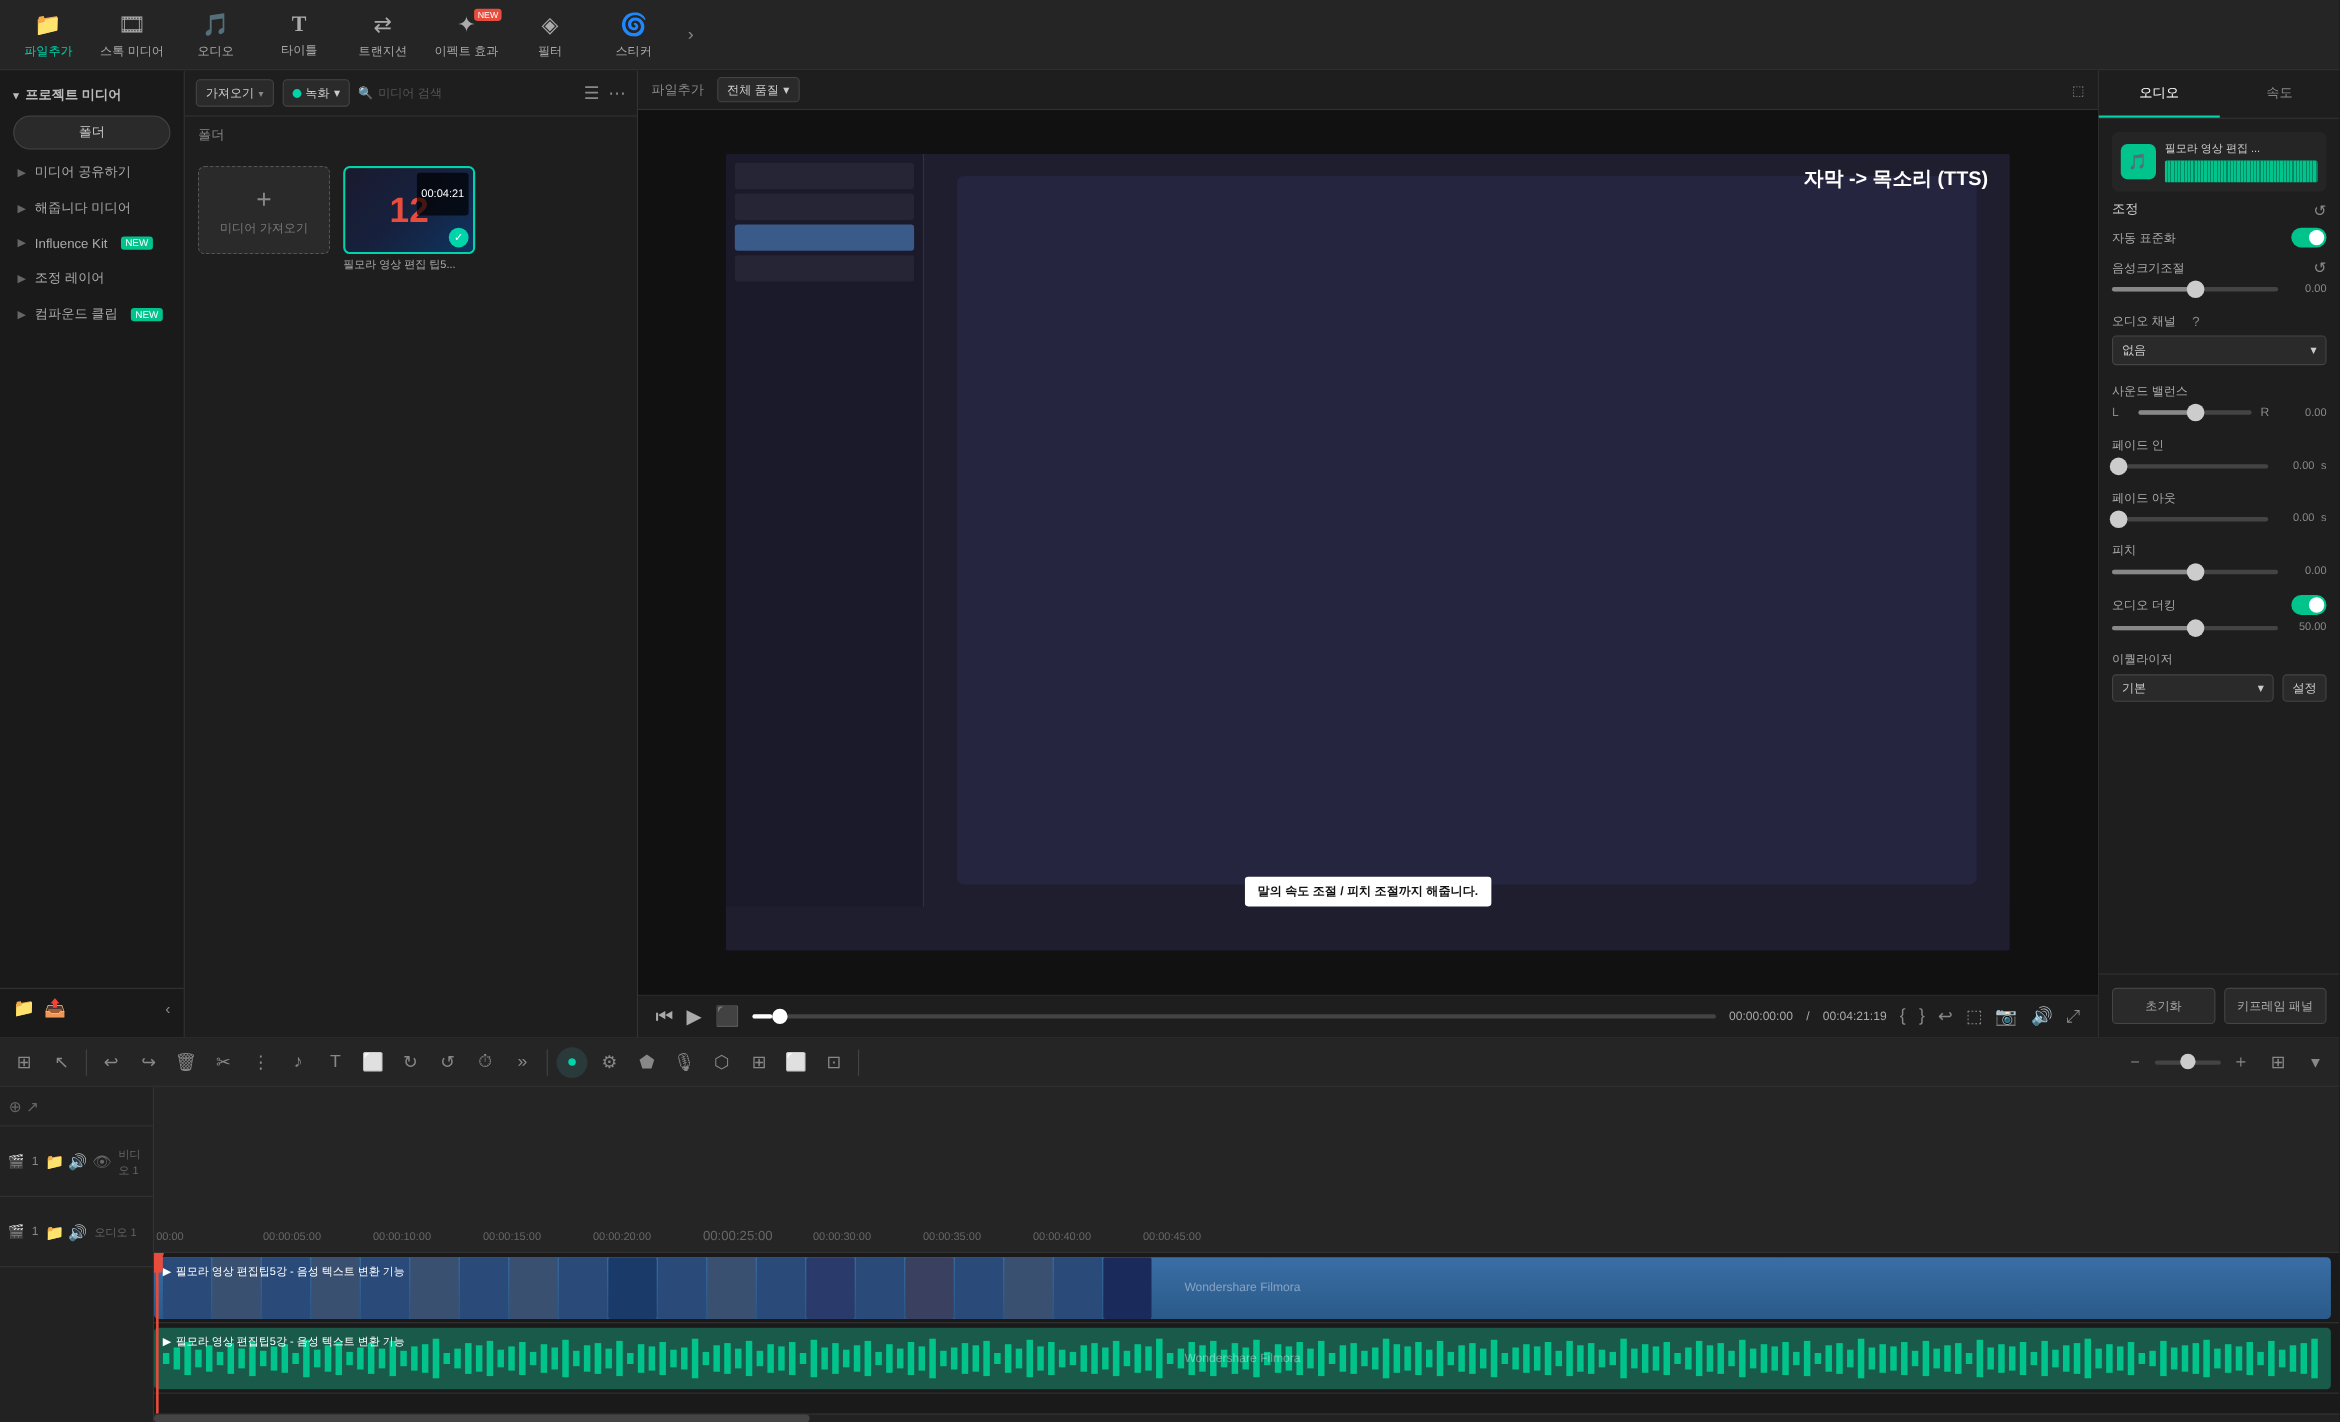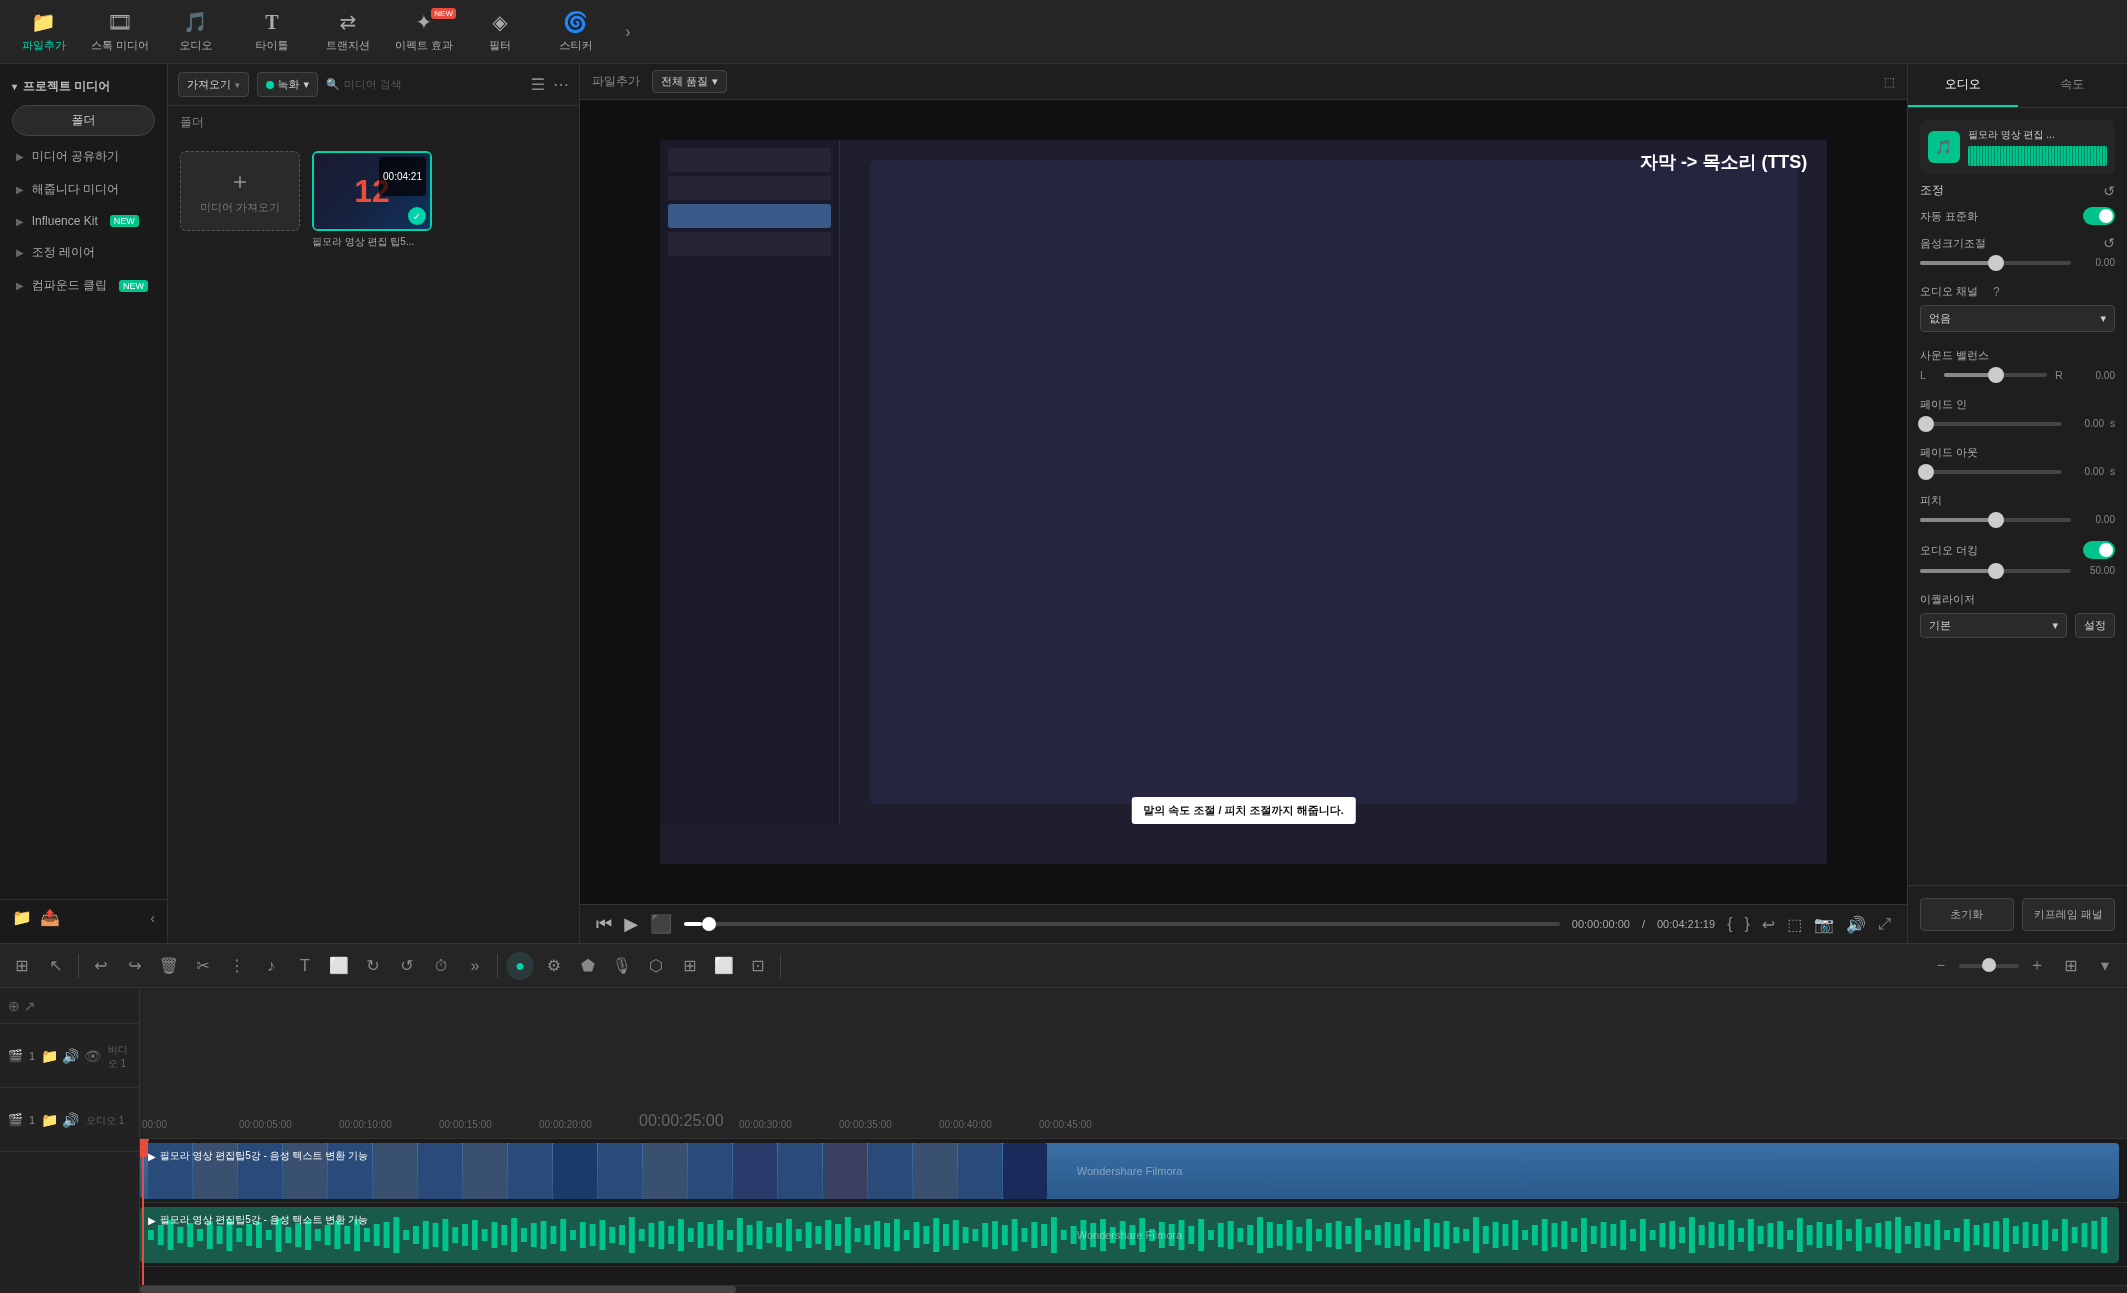--- a/index.html
+++ b/index.html
@@ -1364,21 +1364,21 @@
 
       <div style="flex:1;display:flex;flex-direction:column;overflow:hidden;position:relative;">
 
         <div class="timeline-ruler" style="height:36px;background:#252525;border-bottom:1px solid #333;display:flex;align-items:flex-end;padding:0 0 4px 0;overflow:hidden;position:relative;">
           <div style="display:flex;gap:0;align-items:flex-end;height:100%;padding-bottom:4px;width:100%;">
             <span style="font-size:10px;color:#666;width:99px;text-align:left;padding-left:2px;">00:00</span>
             <span style="font-size:10px;color:#666;width:100px;text-align:left;">00:00:05:00</span>
             <span style="font-size:10px;color:#666;width:100px;text-align:left;">00:00:10:00</span>
             <span style="font-size:10px;color:#666;width:100px;text-align:left;">00:00:15:00</span>
             <span style="font-size:10px;color:#666;width:100px;text-align:left;">00:00:20:00</span>
-            <span style="font-size:16px;color:#666;width:100px;text-align:left;">00:00:25:00</span>
+            <span style="font-size:12px;color:#666;width:100px;text-align:left;">00:00:25:00</span>
             <span style="font-size:10px;color:#666;width:100px;text-align:left;">00:00:30:00</span>
             <span style="font-size:10px;color:#666;width:100px;text-align:left;">00:00:35:00</span>
             <span style="font-size:10px;color:#666;width:100px;text-align:left;">00:00:40:00</span>
             <span style="font-size:10px;color:#666;width:100px;text-align:left;">00:00:45:00</span>
           </div>
         </div>
 
         <div style="flex:1;position:relative;overflow:hidden;">
 
           <div class="timeline-playhead-container">

